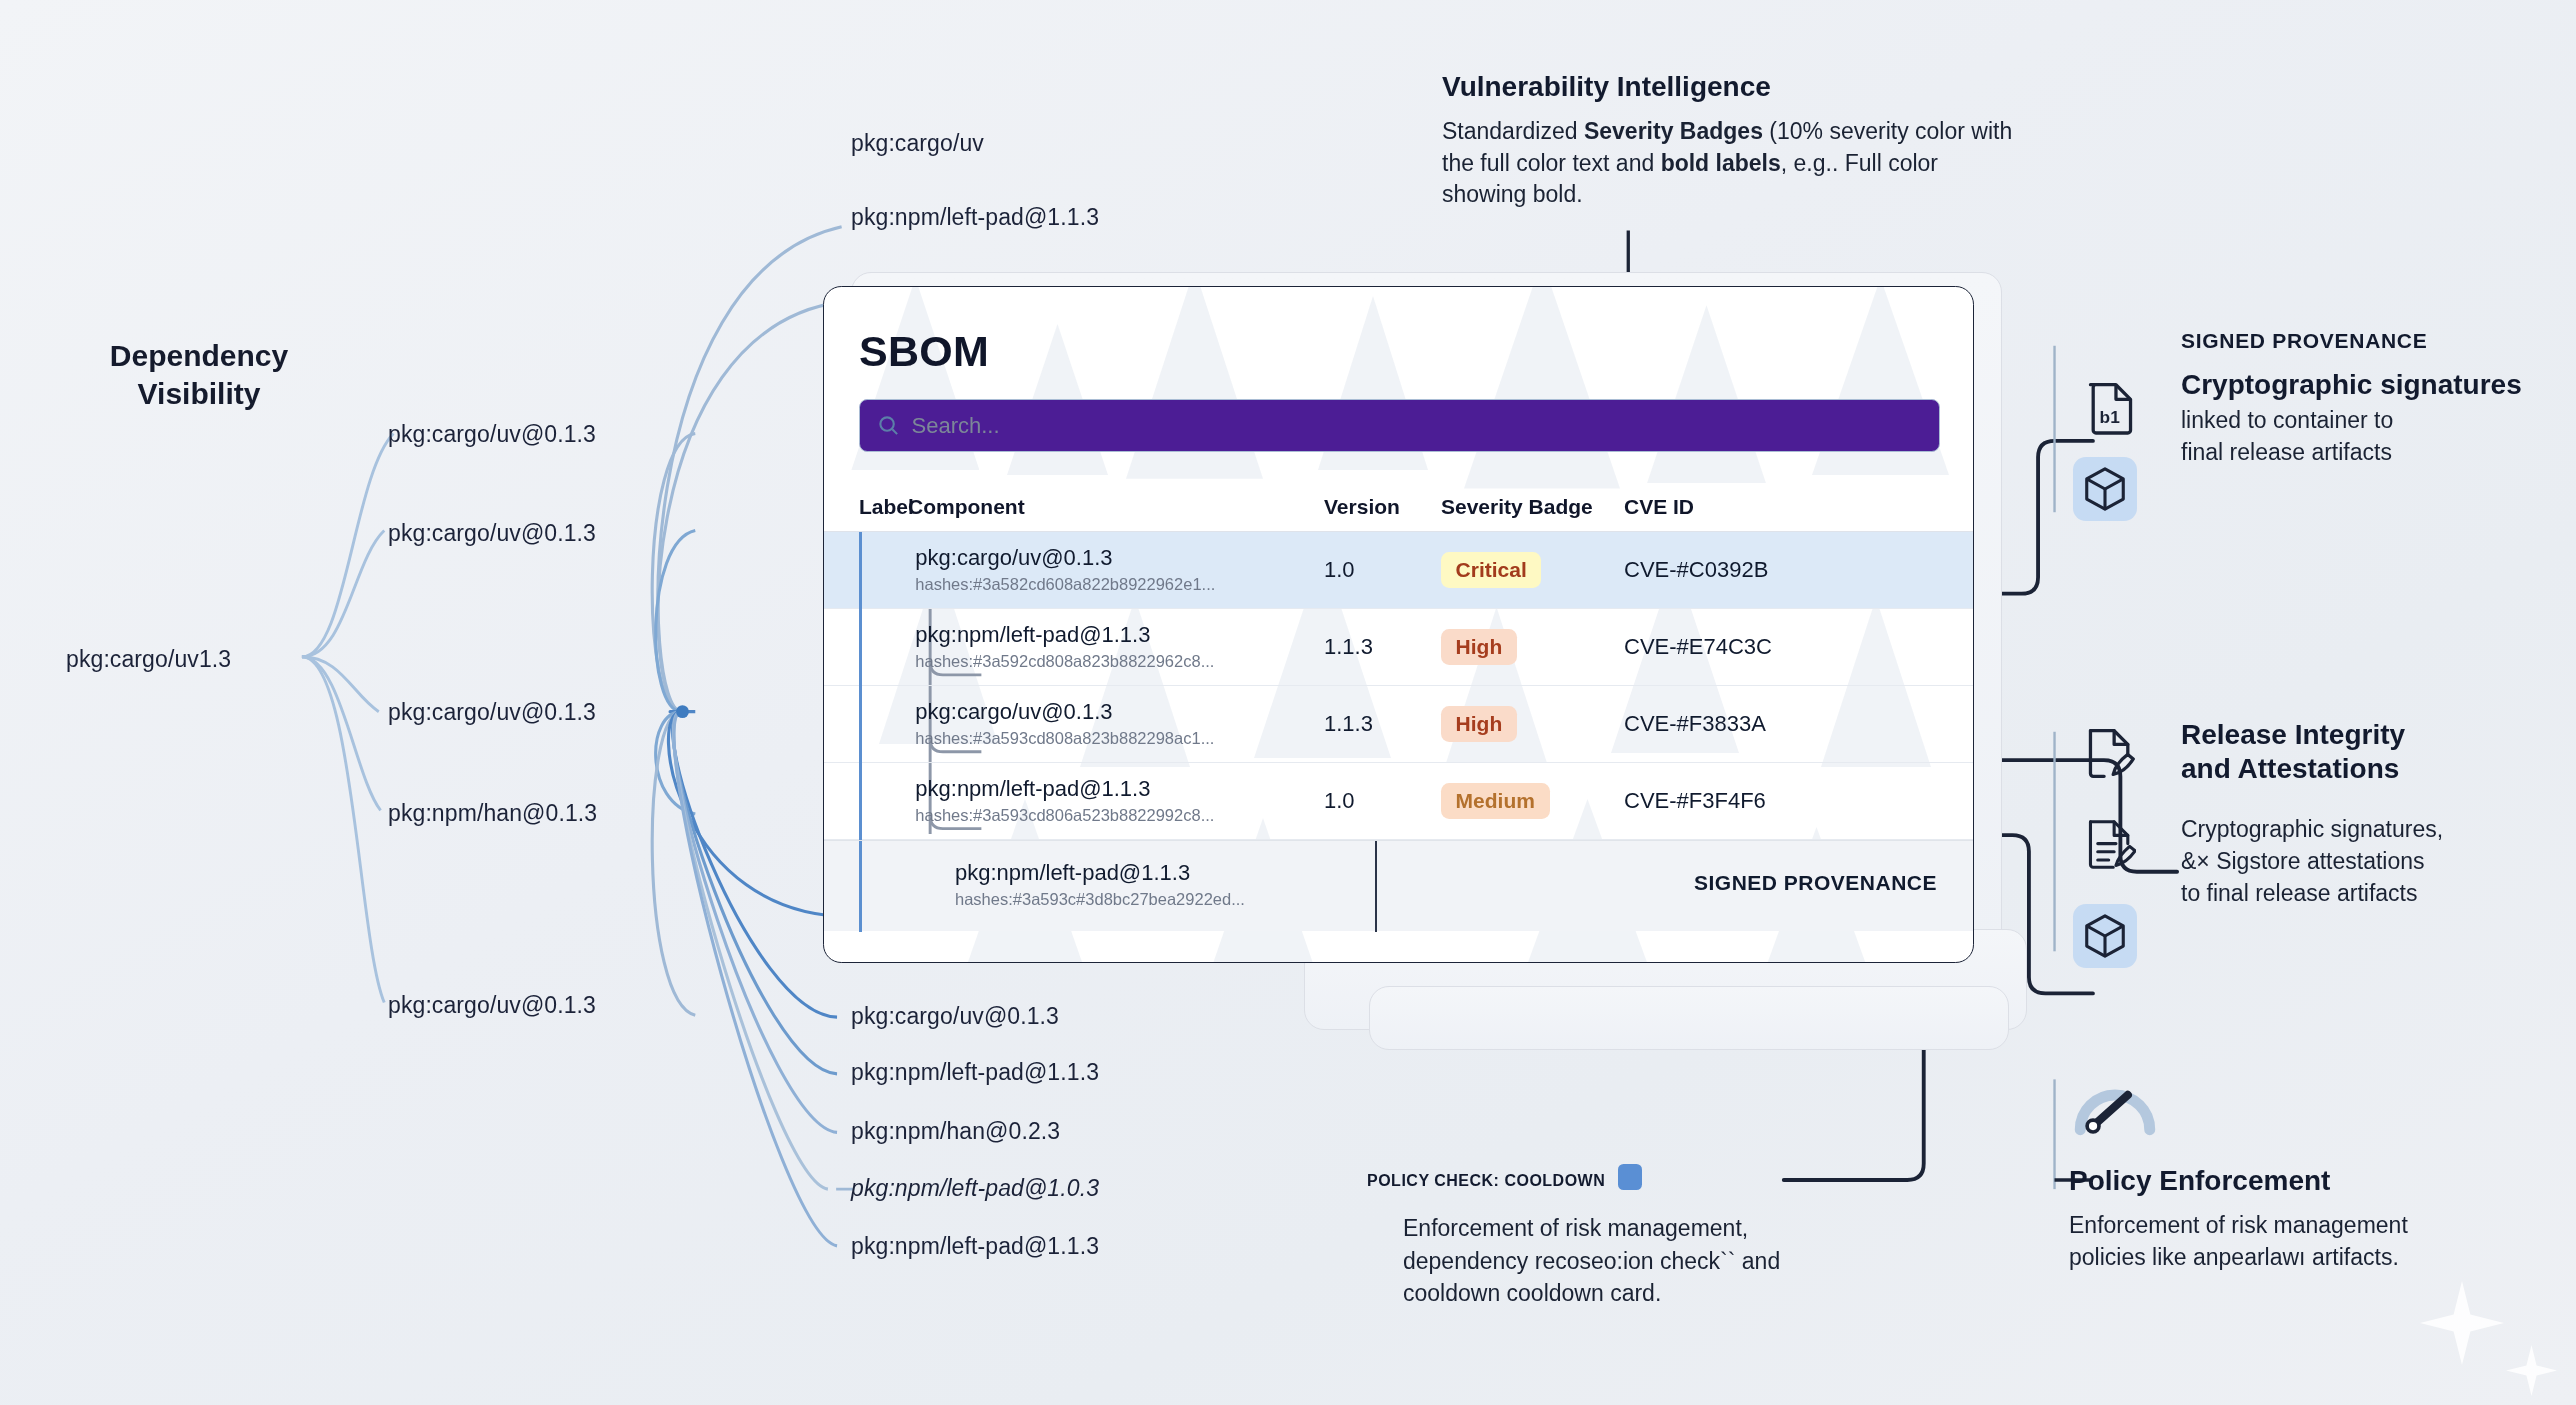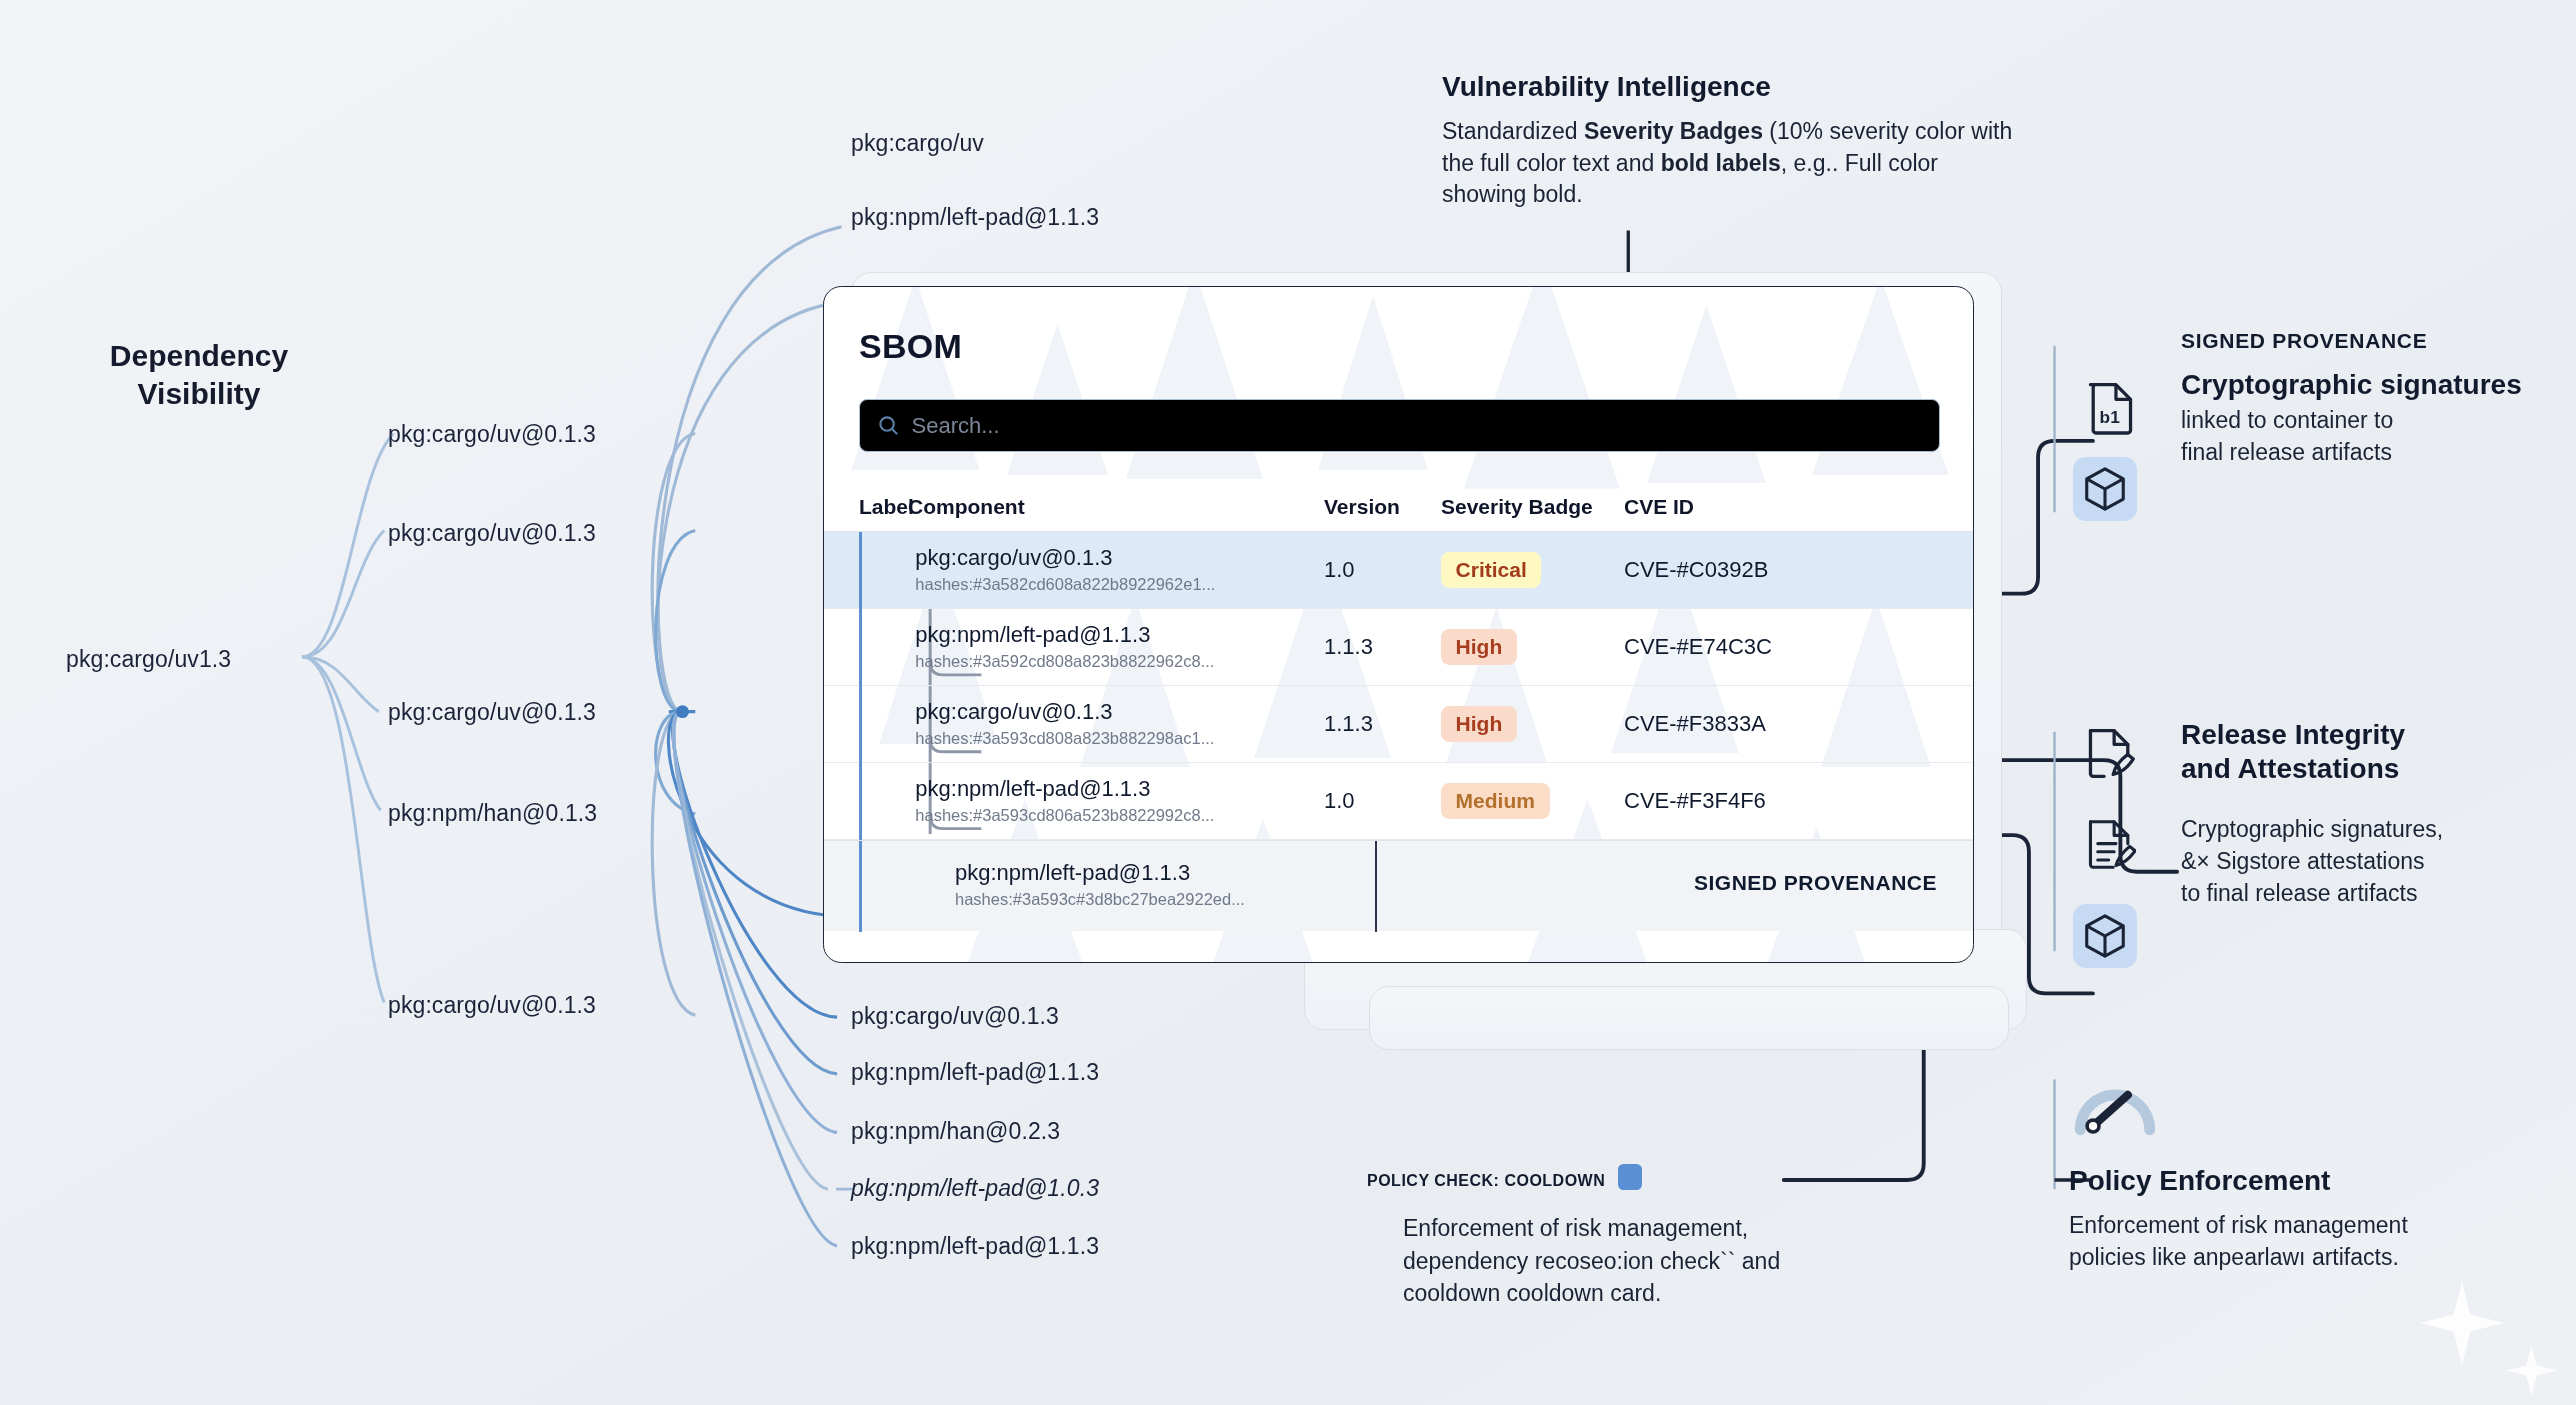--- a/index.html
+++ b/index.html
@@ -57,26 +57,26 @@
     overflow: hidden;
   }
   .card-watermarks { position:absolute; inset:0; pointer-events:none; }
   .wm {
     position:absolute; background:#eff2f7;
     clip-path: polygon(50% 0%, 100% 100%, 0% 100%);
     opacity:.95;
   }
   .sbom-title {
     left: 35px; top: 40px;
-    font-size: 34px; font-weight: bold; color: #10162a; letter-spacing: 0.3px;
+    font-size: 43px; font-weight: bold; color: #10162a; letter-spacing: 0.3px;
   }
   .search-box {
     left: 35px; top: 112px; width: 1081px; height: 53px;
     border: 1.5px solid #a9bcd4; border-radius: 8.2px;
-    background: #000000;
+    background: #4c1d95;
     display: flex; align-items: center; gap: 12px; padding: 0 16.5px;
   }
   .search-ph { font-size: 22px; color: #7c8798; }
 
   .thead {
     left: 0; top: 196px; width: 1151px; height: 49px;
     display: flex; align-items: center;
     font-size: 21px; font-weight: bold; color: #10162a;
     border-bottom: 1.4px solid #dfe3ea;
   }

